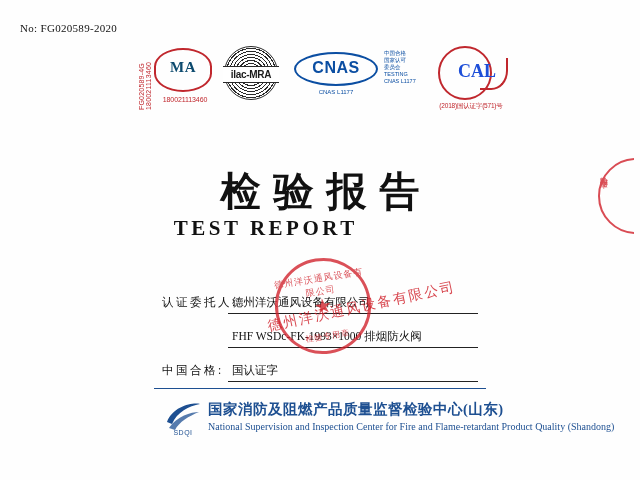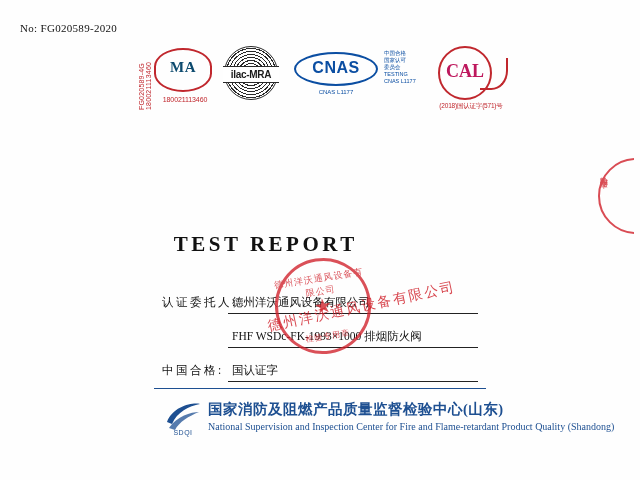--- a/index.html
+++ b/index.html
@@ -187,22 +187,23 @@
     border-radius: 50%;
     box-sizing: border-box;
   }
   .cal-text {
     position: absolute;
     top: 15px; left: 4px;
     width: 54px;
     text-align: center;
     font-size: 18px;
     font-weight: bold;
-    color: #be185d;
-    font-family: "Liberation Serif", serif;
+    color: #1d4ed8;
+    font-family: "Liberation Serif", serif;
+    padding-left: 12px;
   }
   .cal-tail {
     position: absolute;
     top: 12px; left: 46px;
     width: 26px; height: 30px;
     border-right: 2.5px solid #c0272d;
     border-bottom: 2.5px solid #c0272d;
     border-radius: 0 0 60% 0;
   }
   .cal-no {
@@ -225,21 +226,21 @@
     text-align: center;
     font-size: 40px;
     font-weight: bold;
     letter-spacing: 13px;
     text-indent: 13px;
     color: #111;
     font-family: "Liberation Serif", serif;
   }
   .title-en {
     position: absolute;
-    top: 232px;
+    top: 216px;
     left: 0;
     width: 528px;
     text-align: center;
     font-size: 21px;
     font-weight: bold;
     letter-spacing: 3.5px;
     text-indent: 3.5px;
     color: #111;
     font-family: "Liberation Serif", serif;
   }
@@ -472,20 +473,21 @@
     </div>
 
     <div class="logo logo-cal">
       <div class="cal-circle"></div>
       <div class="cal-tail"></div>
       <div class="cal-text">CAL</div>
       <div class="cal-no">(2018)国认证字(571)号</div>
     </div>
   </div>
 
+  <div class="title-cn">检验报告</div>
   <div class="title-en">TEST REPORT</div>
 
   <div class="edge-stamp">
     <div class="edge-stamp-ring"></div>
     <div class="edge-stamp-text">检验专用章</div>
   </div>
 
   <div class="fields">
 
     <div class="field-row">

